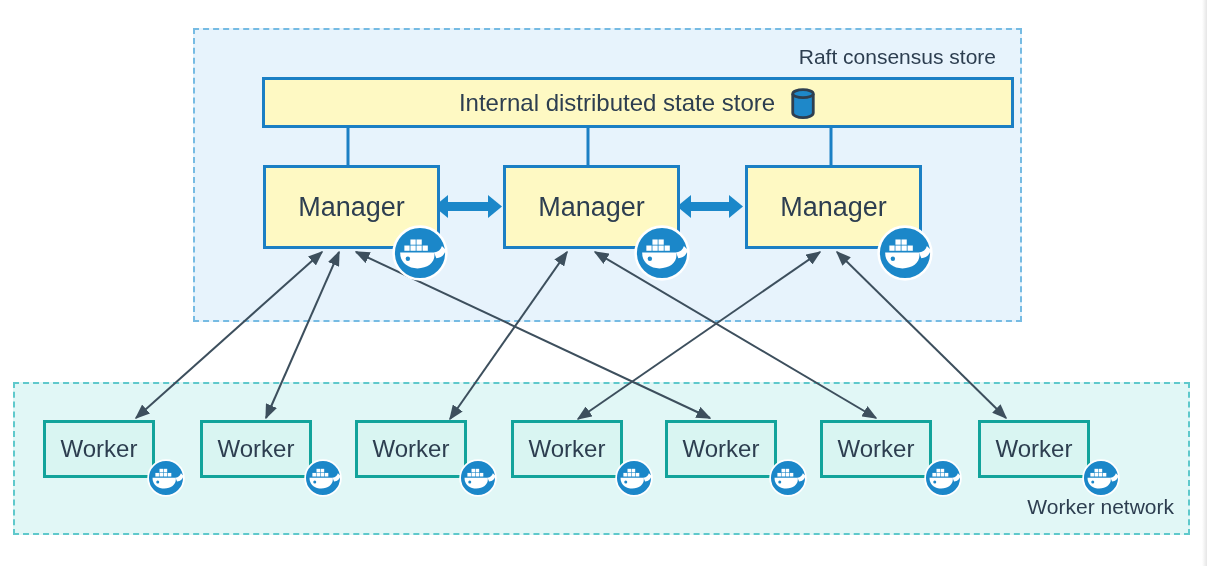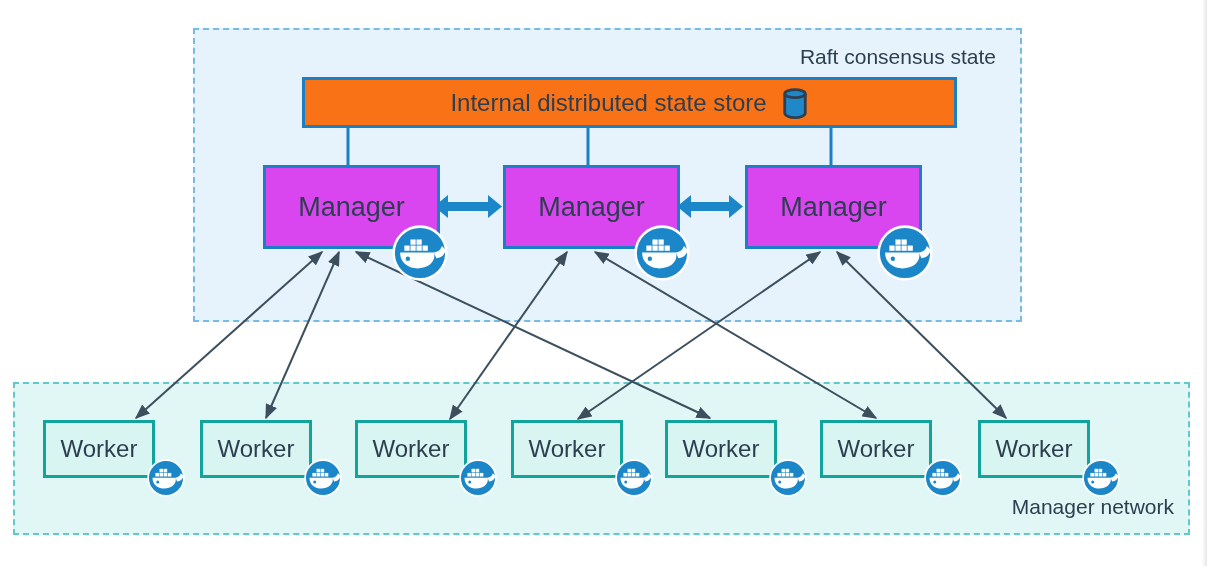--- a/index.html
+++ b/index.html
@@ -21,27 +21,27 @@
   .group-label{position:absolute;font-size:21px;color:#2d3e50;white-space:nowrap;}
   .raft-label{top:15px;right:24px;}
   .gossip-label{bottom:14px;right:14px;}
 
   .node{
     position:absolute;box-sizing:border-box;
     display:flex;align-items:center;justify-content:center;
     color:#2d3e50;
   }
   .store-box{
-    left:262px;top:77px;width:655px;height:51px;
-    background:#f97316;border:3px solid #1b7fc4;
-    font-size:24px;gap:14px;margin-left:40px;
+    left:262px;top:77px;width:752px;height:51px;
+    background:#fef9c3;border:3px solid #1b7fc4;
+    font-size:24px;gap:14px;
   }
   .manager-box{
     top:165px;width:177px;height:84px;
-    background:#d946ef;border:3px solid #1b7fc4;
+    background:#fef9c3;border:3px solid #1b7fc4;
     font-size:27px;
   }
   .worker-box{
     top:420px;width:112px;height:58px;
     background:#d9f5f2;border:3px solid #12a39b;
     font-size:24px;
   }
   .overlay{position:absolute;left:0;top:0;pointer-events:none;}
   .badge{position:absolute;}
   .badge svg{display:block;}
@@ -71,25 +71,25 @@
       <path fill="#ffffff" d="M7,23.6 h29.4 v2.4 c0,6.6 -6.2,11.2 -14.6,11.2 c-7.6,0 -13.6,-4.4 -14.6,-10.8 Z"></path>
 
       <path fill="#ffffff" d="M36,23.6 c3.6,-0.4 5.8,-2.4 6.8,-5.6 l3.2,3.2 c-0.6,4.2 -3.8,7 -8,7.2 Z"></path>
 
       <circle cx="13.6" cy="29" r="1.9" fill="#1b87c9"></circle>
     </symbol>
   </defs>
 </svg>
 
 <div class="group raft-group">
-  <span class="group-label raft-label">Raft consensus state</span>
+  <span class="group-label raft-label">Raft consensus store</span>
 </div>
 
 <div class="group gossip-group">
-  <span class="group-label gossip-label">Manager network</span>
+  <span class="group-label gossip-label">Worker network</span>
 </div>
 
 <svg class="overlay" width="1207" height="566" viewBox="0 0 1207 566">
   <defs>
     <marker id="ah" viewBox="0 0 10 8" markerWidth="7.5" markerHeight="6" refX="9" refY="4" orient="auto-start-reverse">
       <path d="M0,0 L10,4 L0,8 Z" fill="#3d4f5d"></path>
     </marker>
   </defs>
 
   <g stroke="#1b7fc4" stroke-width="3">

